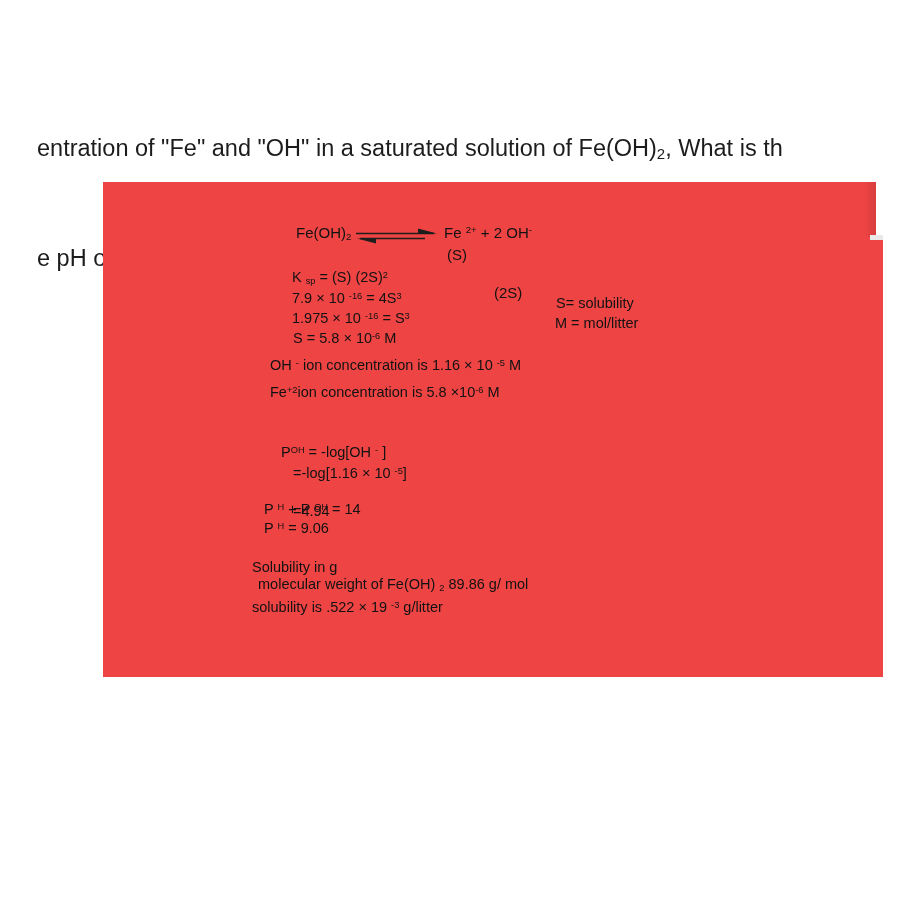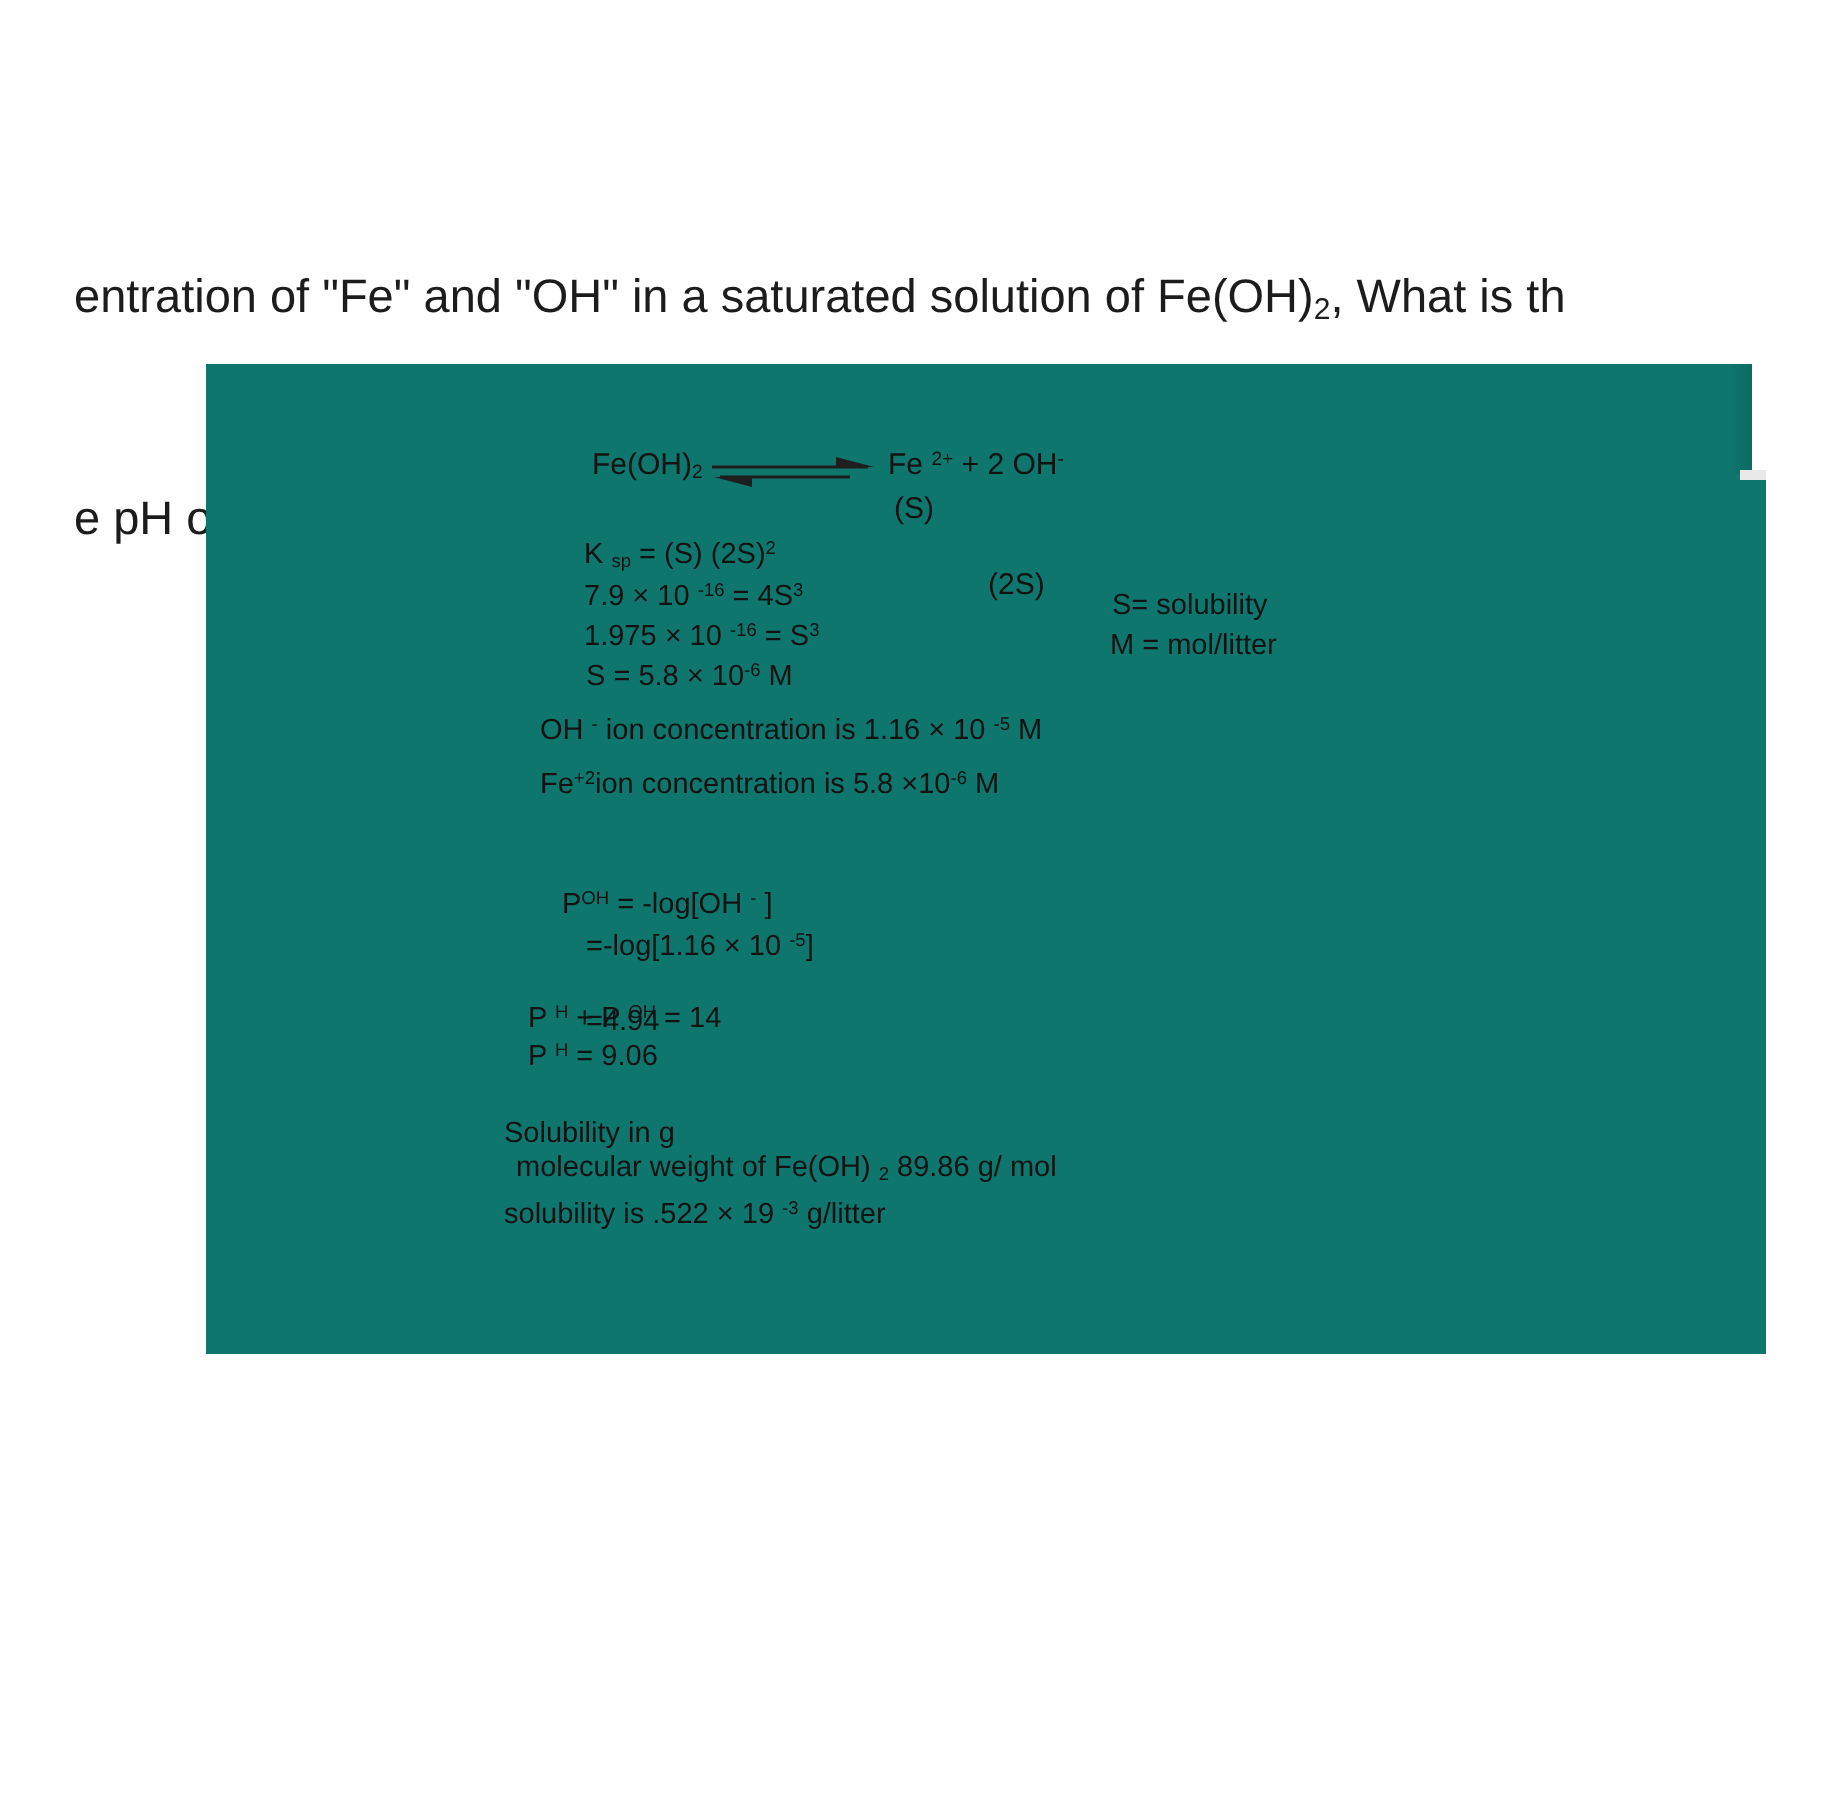--- a/index.html
+++ b/index.html
@@ -24,21 +24,21 @@
     line-height: 34.5px;
     color: #1c1c1c;
     white-space: pre;
   }
   .panel {
     position: absolute;
     left: 103px;
     top: 182px;
     width: 780px;
     height: 495px;
-    background: #0f766e;
+    background: #ef4444;
   }
   .ln {
     position: absolute;
     white-space: pre;
     font-size: 14.5px;
     color: #121212;
     line-height: 1.2;
   }
   .sup { font-size: 0.64em; vertical-align: 0.48em; }
   .sub { font-size: 0.64em; vertical-align: -0.22em; }

